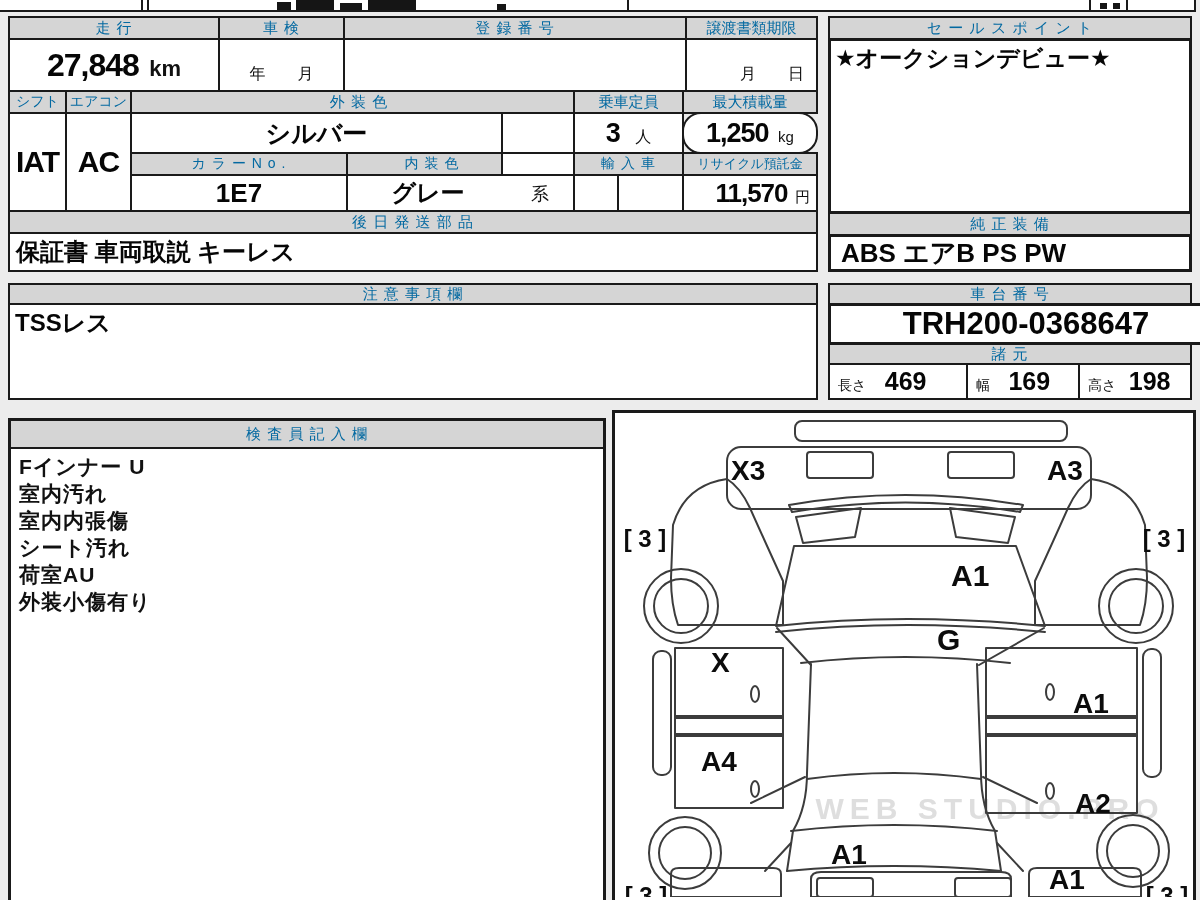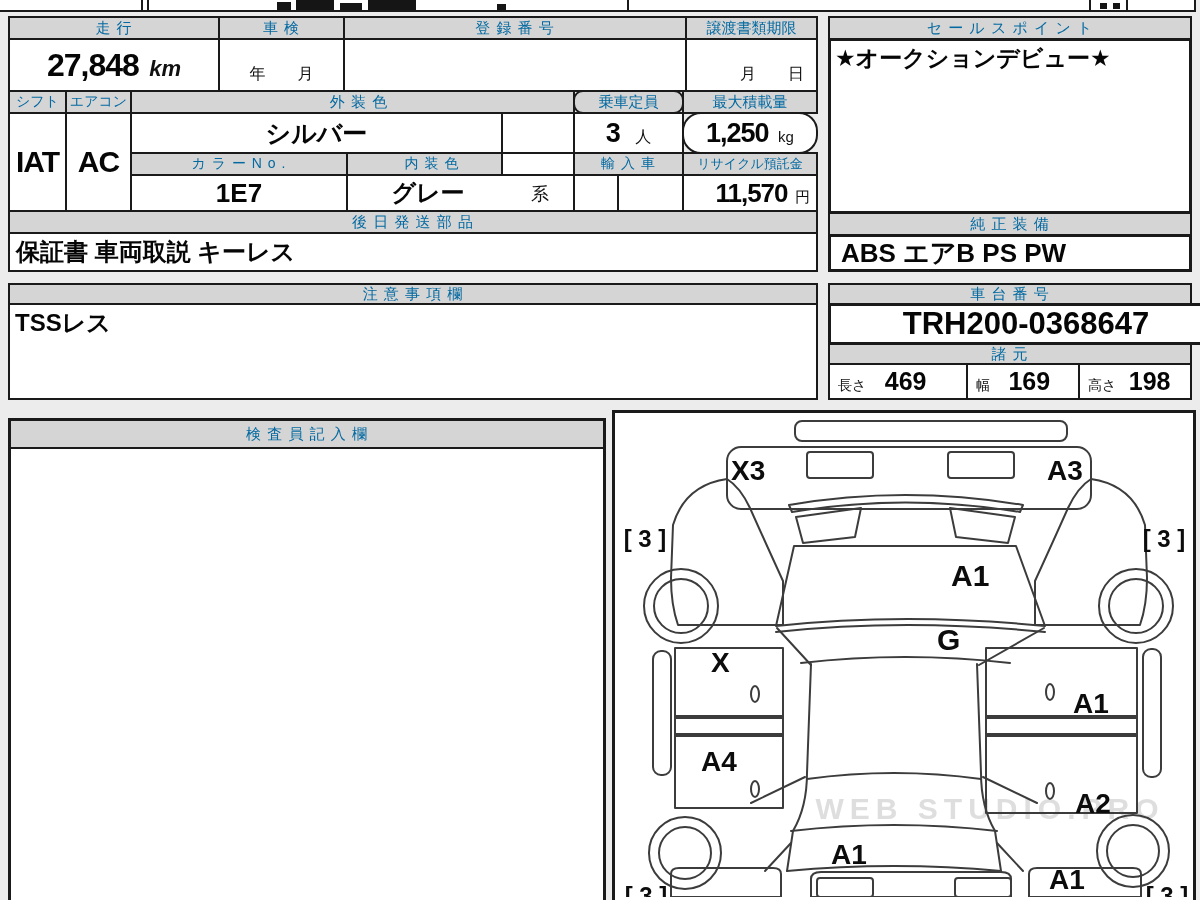--- a/index.html
+++ b/index.html
@@ -10,21 +10,21 @@
   }
   .cell{position:absolute;box-sizing:border-box;border:2px solid #1a1a1a;background:#fff;}
   .thick{border-width:3px;}
   .hdr{background:#d5d5d5;display:flex;align-items:center;justify-content:center;
        font-size:15px;color:#0369a1;white-space:pre;letter-spacing:1px;}
   .val{font-weight:bold;color:#060606;}
   .center{display:flex;align-items:center;justify-content:center;}
   .bottom{display:flex;align-items:flex-end;justify-content:center;padding-bottom:5px;}
   .blob{position:absolute;background:#151515;}
   .vline{position:absolute;top:0;bottom:0;width:2px;background:#1a1a1a;}
-  .unit{font-weight:bold;font-style:italic;}
+  .unit{font-weight:bold;}
   ul.notes{list-style:none;margin:2px 0 0 0;padding:2px 8px;font-weight:bold;
            font-size:21px;line-height:27px;letter-spacing:1px;}
   svg text{font-family:"Liberation Sans","DejaVu Sans",sans-serif;}
 </style>
 </head>
 <body>
 
 <div class="cell" style="left:0;top:0;width:1196px;height:12px;border-top:none;border-left:none;">
   <div class="vline" style="left:141px;"></div>
   <div class="vline" style="left:147px;"></div>
@@ -53,21 +53,21 @@
   <span style="white-space:pre;">年　　月</span>
 </div>
 <div class="cell" style="left:343px;top:38px;width:344px;height:54px;"></div>
 <div class="cell bottom" style="left:685px;top:38px;width:133px;height:54px;font-size:16px;justify-content:flex-end;padding-right:12px;">
   <span style="white-space:pre;">月　　日</span>
 </div>
 
 <div class="cell hdr" style="left:8px;top:90px;width:59px;height:24px;font-size:14px;letter-spacing:0;">シフト</div>
 <div class="cell hdr" style="left:65px;top:90px;width:67px;height:24px;font-size:14px;letter-spacing:0;">エアコン</div>
 <div class="cell hdr" style="left:130px;top:90px;width:445px;height:24px;padding-left:13px;">外 装 色</div>
-<div class="cell hdr" style="left:573px;top:90px;width:111px;height:24px;letter-spacing:0;border-radius:10px;">乗車定員</div>
+<div class="cell hdr" style="left:573px;top:90px;width:111px;height:24px;letter-spacing:0;">乗車定員</div>
 <div class="cell hdr" style="left:682px;top:90px;width:136px;height:24px;letter-spacing:0;">最大積載量</div>
 
 <div class="cell center val" style="left:8px;top:112px;width:59px;height:100px;font-size:30px;letter-spacing:-1px;">IAT</div>
 <div class="cell center val" style="left:65px;top:112px;width:67px;height:100px;font-size:30px;letter-spacing:-1px;">AC</div>
 <div class="cell center val" style="left:130px;top:112px;width:373px;height:42px;font-size:25px;">シルバー</div>
 <div class="cell" style="left:501px;top:112px;width:74px;height:42px;"></div>
 <div class="cell" style="left:573px;top:112px;width:111px;height:42px;text-align:center;line-height:38px;">
   <span class="val" style="font-size:27px;">3</span>
   <span style="font-size:16px;margin-left:10px;">人</span>
 </div>
@@ -120,20 +120,28 @@
   <span style="font-size:14px;">幅</span>
   <span class="val" style="font-size:25px;margin-left:14px;">169</span>
 </div>
 <div class="cell" style="left:1078px;top:363px;width:114px;height:37px;line-height:33px;padding-left:8px;">
   <span style="font-size:14px;">高さ</span>
   <span class="val" style="font-size:25px;margin-left:8px;">198</span>
 </div>
 
 <div class="cell thick" style="left:8px;top:418px;width:598px;height:482px;border-bottom:none;">
   <div class="hdr" style="position:relative;height:26px;border-bottom:2px solid #1a1a1a;">検 査 員 記 入 欄</div>
+  <ul class="notes">
+    <li>Fインナー U</li>
+  <li>室内汚れ</li>
+      <li>室内内張傷</li>
+      <li>シート汚れ</li>
+      <li>荷室AU</li>
+      <li>外装小傷有り</li>
+    </ul>
 </div>
 
 <div class="cell thick" style="left:612px;top:410px;width:584px;height:490px;border-bottom:none;">
   <svg width="578" height="484" viewBox="0 0 578 484" style="display:block;">
 
     <text x="375" y="406" text-anchor="middle" font-size="30" letter-spacing="6" fill="#d9d9d9" opacity="0.85" font-weight="bold">WEB STUDIO.PRO</text>
 
     <g stroke="#3c3c3c" stroke-width="2" fill="none" stroke-linejoin="round" stroke-linecap="round">
 
       <rect x="180" y="8" width="272" height="20" rx="7"></rect>

